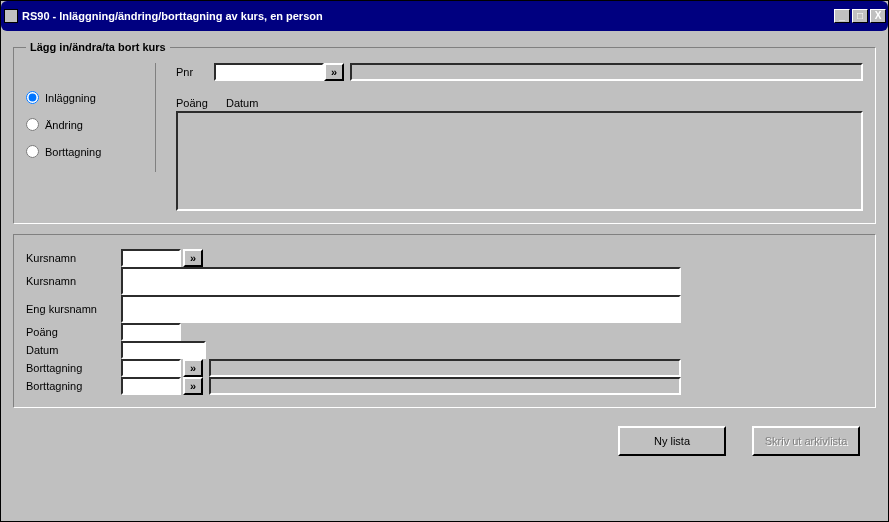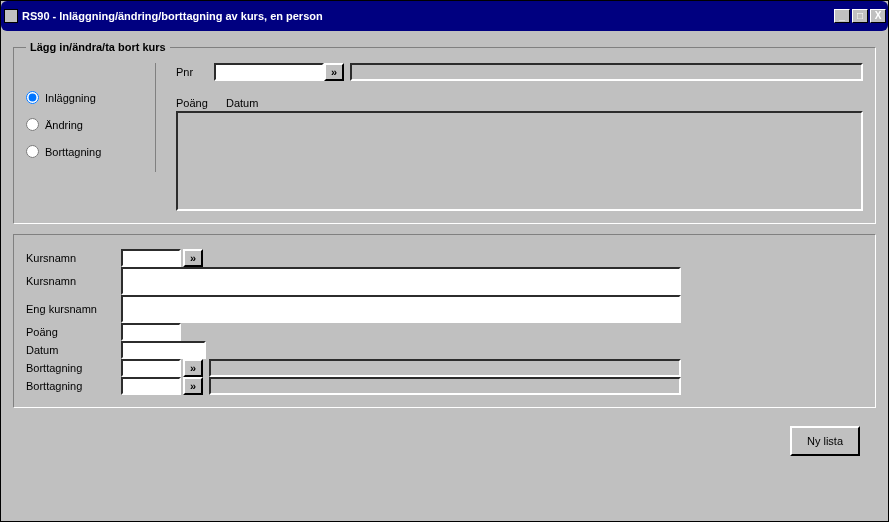--- a/index.html
+++ b/index.html
@@ -167,21 +167,21 @@
     align-items: center;
     gap: 2px;
   }
   .footer-buttons {
     display: flex;
     justify-content: flex-end;
     gap: 26px;
     padding: 8px 16px 0 0;
   }
   .action-btn {
-    width: 70px;
+    width: 108px;
     height: 30px;
     font-family: inherit;
     font-size: 11px;
     background: #c0c0c0;
     border: 2px outset #fff;
     border-right-color: #404040;
     border-bottom-color: #404040;
     cursor: pointer;
     text-align: center;
     line-height: 13px;
@@ -284,16 +284,17 @@
         <div class="cell">
           <input class="text" style="width: 60px;">
           <button class="btn small">»</button>
           <div class="sunken-gray" style="width:472px;height:18px;margin-left:4px"></div>
         </div>
       </div>
     </fieldset>
 
     <div class="footer-buttons">
       <button class="action-btn">Ny lista</button>
+      <button class="action-btn" disabled="">Skriv ut arkivlista</button>
     </div>
 
   </div>
 </div>
 
 </body></html>

